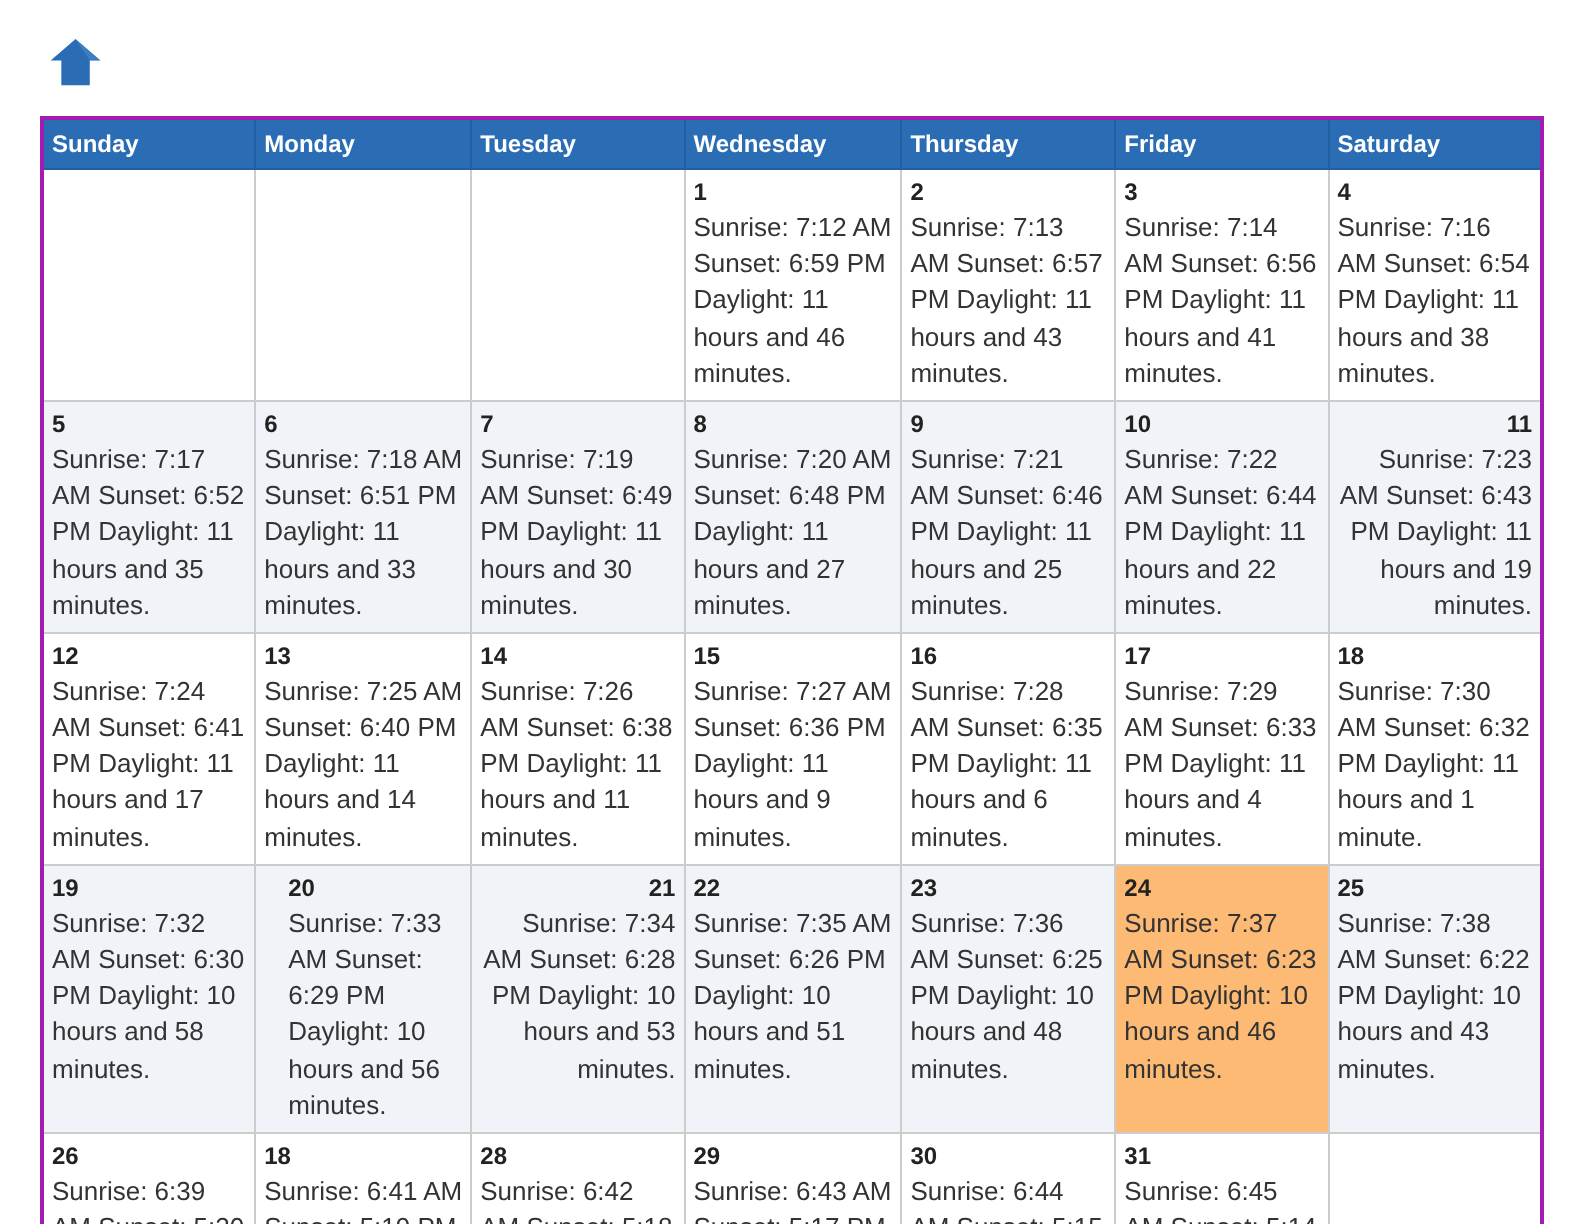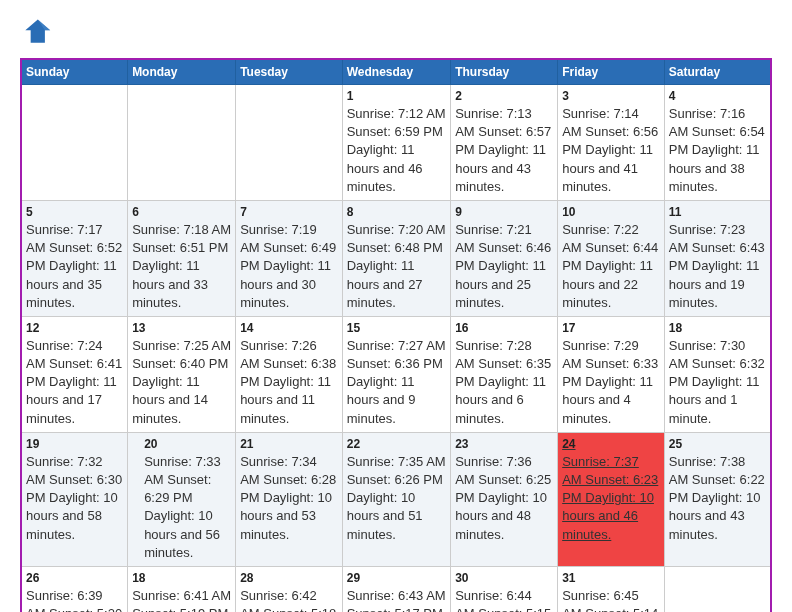--- a/index.html
+++ b/index.html
@@ -198,21 +198,21 @@
             <div class="day-info">Sunrise: 7:21 AM
 Sunset: 6:46 PM
 Daylight: 11 hours and 25 minutes.</div>
           </td>
           <td style="background: rgb(240, 244, 248);">
             <span class="day-number">10</span>
             <div class="day-info">Sunrise: 7:22 AM
 Sunset: 6:44 PM
 Daylight: 11 hours and 22 minutes.</div>
           </td>
-          <td style="background: rgb(240, 244, 248);">
+          <td style="background: rgb(240, 244, 248); text-align: right;">
             <span class="day-number">11</span>
             <div class="day-info">Sunrise: 7:23 AM
 Sunset: 6:43 PM
 Daylight: 11 hours and 19 minutes.</div>
           </td>
         </tr>
         <tr>
           <td style="background: rgb(255, 255, 255);">
             <span class="day-number">12</span>
             <div class="day-info">Sunrise: 7:24 AM
@@ -262,39 +262,39 @@
             <div class="day-info">Sunrise: 7:32 AM
 Sunset: 6:30 PM
 Daylight: 10 hours and 58 minutes.</div>
           </td>
           <td style="background: rgb(240, 244, 248); padding-left: 16px;">
             <span class="day-number">20</span>
             <div class="day-info">Sunrise: 7:33 AM
 Sunset: 6:29 PM
 Daylight: 10 hours and 56 minutes.</div>
           </td>
-          <td style="background: rgb(240, 244, 248);">
+          <td style="background: rgb(240, 244, 248); text-align: right;">
             <span class="day-number">21</span>
             <div class="day-info">Sunrise: 7:34 AM
 Sunset: 6:28 PM
 Daylight: 10 hours and 53 minutes.</div>
           </td>
           <td style="background: rgb(240, 244, 248);">
             <span class="day-number">22</span>
             <div class="day-info">Sunrise: 7:35 AM
 Sunset: 6:26 PM
 Daylight: 10 hours and 51 minutes.</div>
           </td>
           <td style="background: rgb(240, 244, 248);">
             <span class="day-number">23</span>
             <div class="day-info">Sunrise: 7:36 AM
 Sunset: 6:25 PM
 Daylight: 10 hours and 48 minutes.</div>
           </td>
-          <td style="background: #ef4444; text-decoration: underline;">
+          <td style="background: #fdba74;">
             <span class="day-number">24</span>
             <div class="day-info">Sunrise: 7:37 AM
 Sunset: 6:23 PM
 Daylight: 10 hours and 46 minutes.</div>
           </td>
           <td style="background: rgb(240, 244, 248);">
             <span class="day-number">25</span>
             <div class="day-info">Sunrise: 7:38 AM
 Sunset: 6:22 PM
 Daylight: 10 hours and 43 minutes.</div>

